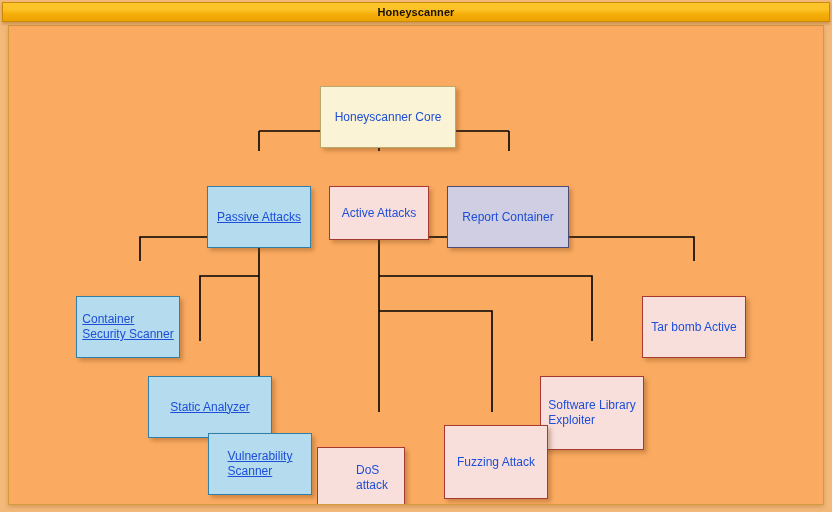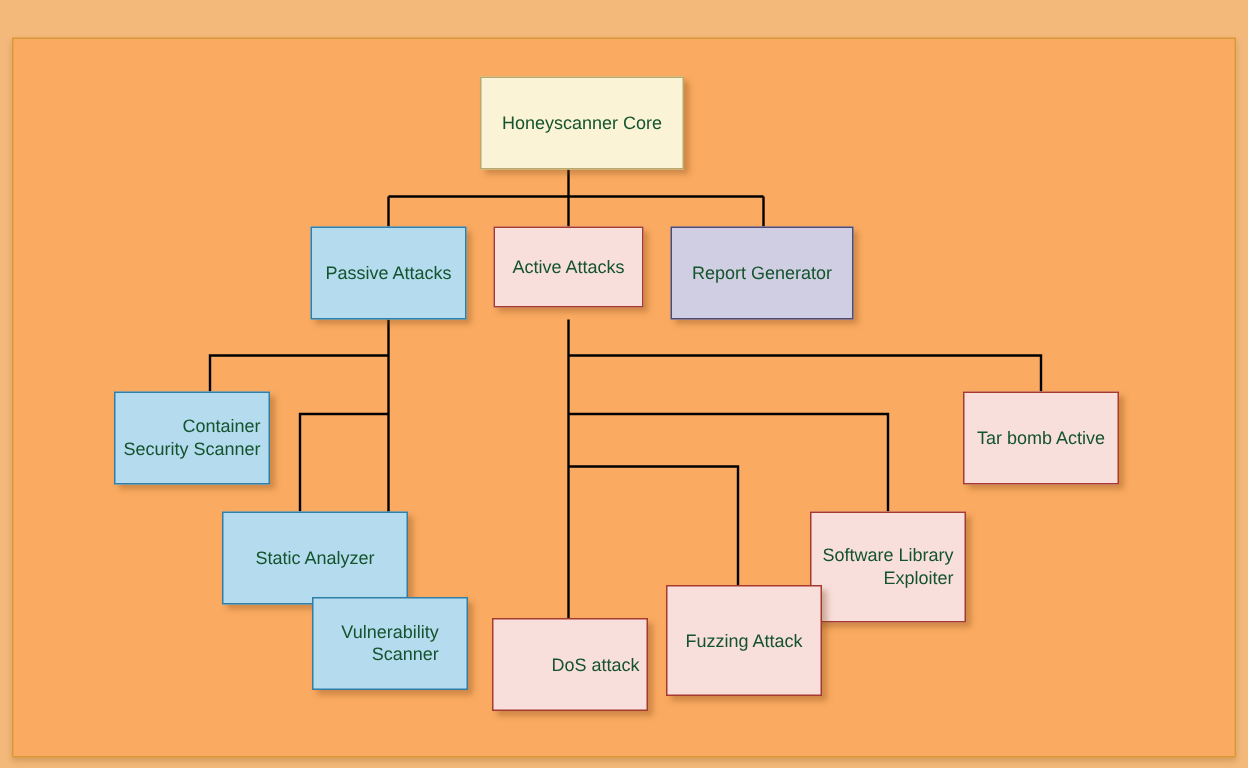--- a/index.html
+++ b/index.html
@@ -30,37 +30,41 @@
     box-sizing:border-box;
     background:#fbab61;
     border:1px solid #d79a3a;
     box-shadow:0 2px 4px rgba(140,85,25,0.30);
     overflow:hidden;
   }
   #edges{position:absolute;left:0;top:0;width:816px;height:480px;}
   .node{
     position:absolute;box-sizing:border-box;
     display:flex;align-items:center;justify-content:center;
-    text-align:right;
-    font-size:12px;color:#14532d;line-height:1.25;
+    text-align:left;
+    font-size:12px;color:#1d4ed8;line-height:1.25;
     box-shadow:3px 3px 4px rgba(120,70,20,0.35);
     z-index:2;
     padding:2px 4px;
+    margin-top:35px;
   }
   .n-core{background:#fbf3d5;border:1px solid #b9a96c;}
-  .n-blue{background:#b4dcee;border:1px solid #2f7fa8;}
+  .n-blue{background:#b4dcee;border:1px solid #2f7fa8;text-decoration:underline;}
   .n-pink{background:#f9dfdc;border:1px solid #a63a30;}
   .n-purple{background:#d0cee2;border:1px solid #4e4a74;}
   .node span{display:block;}
 </style>
 </head>
 <body>
 
 <div id="window">
 
+  <div id="titlebar">
+    <div id="title-text">Honeyscanner</div>
+  </div>
 
   <div id="canvas">
     <svg id="edges" viewBox="0 0 816 480" xmlns="http://www.w3.org/2000/svg">
         <path d="M 370 87 L 370 105" fill="none" stroke="#000000" stroke-width="1.6"></path>
         <path d="M 250 105 L 500 105" fill="none" stroke="#000000" stroke-width="1.6"></path>
         <path d="M 250 105 L 250 125" fill="none" stroke="#000000" stroke-width="1.6"></path>
         <path d="M 370 105 L 370 125" fill="none" stroke="#000000" stroke-width="1.6"></path>
         <path d="M 500 105 L 500 125" fill="none" stroke="#000000" stroke-width="1.6"></path>
         <path d="M 250 187 L 250 386" fill="none" stroke="#000000" stroke-width="1.6"></path>
         <path d="M 250 211 L 131 211 L 131 235" fill="none" stroke="#000000" stroke-width="1.6"></path>
@@ -81,21 +85,21 @@
             <span>Passive Attacks</span>
           </div>
         </div>
         <div class="node n-pink" style="left: 320px; top: 125px; width: 100px; height: 54px;">
           <div>
             <span>Active Attacks</span>
           </div>
         </div>
         <div class="node n-purple" style="left: 438px; top: 125px; width: 122px; height: 62px;">
           <div>
-            <span>Report Generator</span>
+            <span>Report Container</span>
           </div>
         </div>
         <div class="node n-blue" style="left: 67px; top: 235px; width: 104px; height: 62px;">
           <div>
             <span>Container</span>
             <span>Security Scanner</span>
           </div>
         </div>
         <div class="node n-pink" style="left: 633px; top: 235px; width: 104px; height: 62px;">
           <div>
@@ -112,21 +116,21 @@
             <span>Software Library</span>
             <span>Exploiter</span>
           </div>
         </div>
         <div class="node n-blue" style="left: 199px; top: 372px; width: 104px; height: 62px;">
           <div>
             <span>Vulnerability</span>
             <span>Scanner</span>
           </div>
         </div>
-        <div class="node n-pink" style="left: 319px; top: 386px; width: 104px; height: 62px; padding-left: 38px;">
+        <div class="node n-pink" style="left: 308px; top: 386px; width: 88px; height: 62px; padding-left: 38px;">
           <div>
             <span>DoS attack</span>
           </div>
         </div>
         <div class="node n-pink" style="left: 435px; top: 364px; width: 104px; height: 74px;">
           <div>
             <span>Fuzzing Attack</span>
           </div>
         </div>
       </div>

